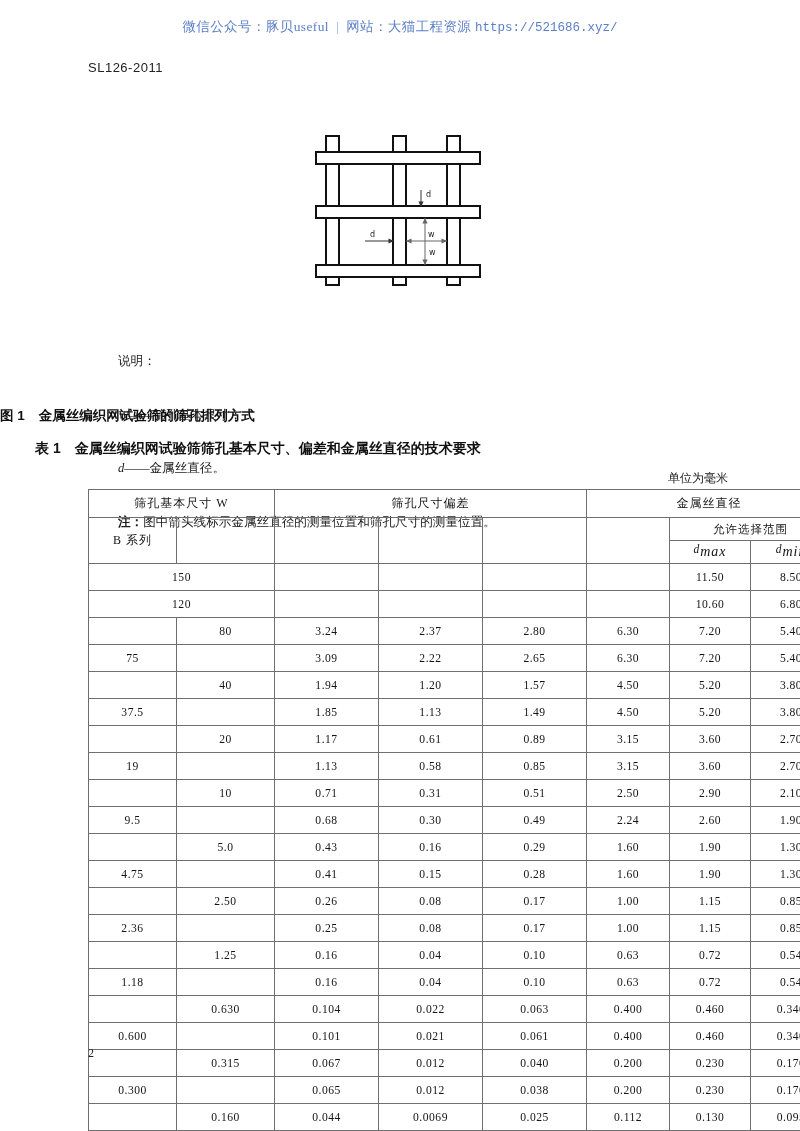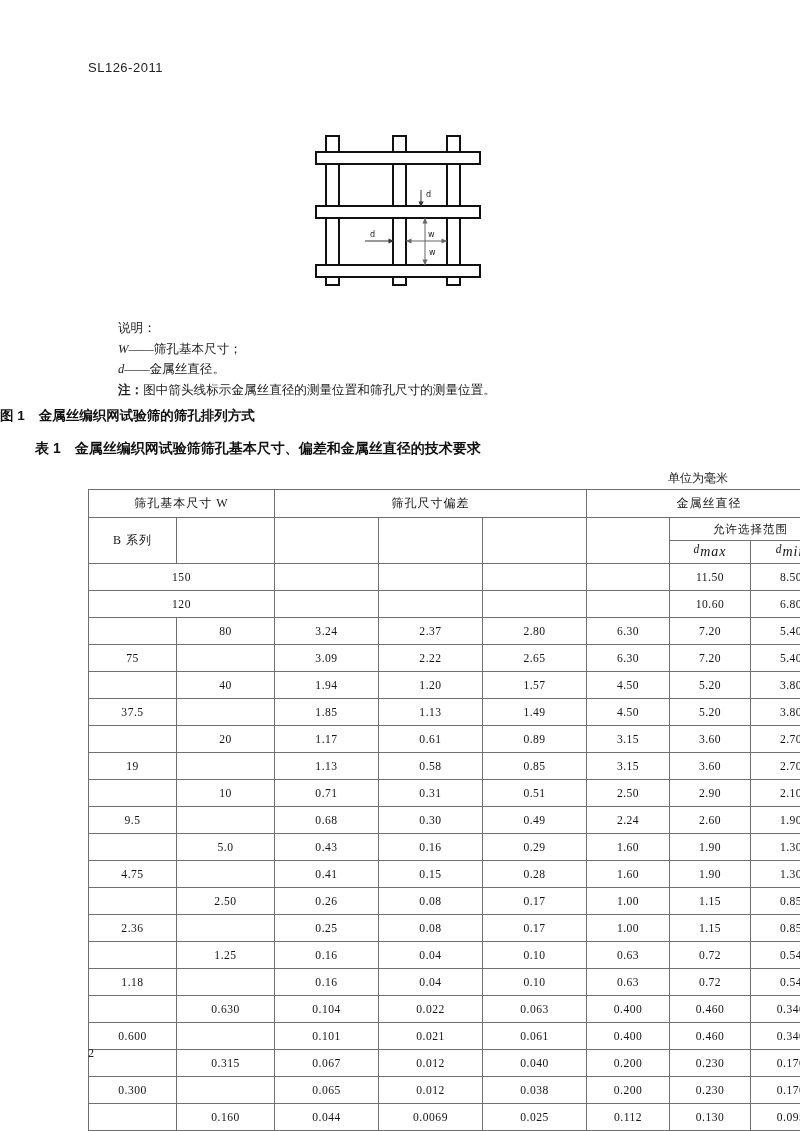--- a/index.html
+++ b/index.html
@@ -71,21 +71,21 @@
   
   #legend-block {
     position: absolute;
     left: 118px;
     top: 318px;
     width: 580px;
     font-size: 12.6px;
     line-height: 20.5px;
     color: #1b1b1b;
   }
-  #legend-block .legend-line { white-space: nowrap; }
+  #legend-block .legend-line { white-space: nowrap; margin-top: 33px; }
   #legend-block .sym {
     font-style: italic;
     font-family: "Liberation Serif", "DejaVu Serif", serif;
   }
   #legend-block .note-label { font-weight: bold; }
 
   
   .caption {
     position: absolute;
     left: 0;
@@ -162,20 +162,23 @@
     font-size: 12px;
     color: #222;
     font-family: "Liberation Serif", "DejaVu Serif", serif;
   }
 </style>
 </head>
 <body>
 
 <div class="page">
 
+  <div class="watermark" id="watermark-top">
+    <span>微信公众号：</span><span>豚贝useful</span><span class="sep">|</span><span>网站：</span><span>大猫工程资源</span>&nbsp;<span class="url">https://521686.xyz/</span>
+  </div>
 
   <div id="std-number">SL126-2011</div>
 
   <div id="figure-block">
     <svg class="mesh-svg" width="180" height="165" viewBox="0 0 180 165">
 
       <rect x="16" y="8" width="13" height="149" fill="#ffffff" stroke="#111" stroke-width="2"></rect>
       <rect x="83" y="8" width="13" height="149" fill="#ffffff" stroke="#111" stroke-width="2"></rect>
       <rect x="137" y="8" width="13" height="149" fill="#ffffff" stroke="#111" stroke-width="2"></rect>
 

